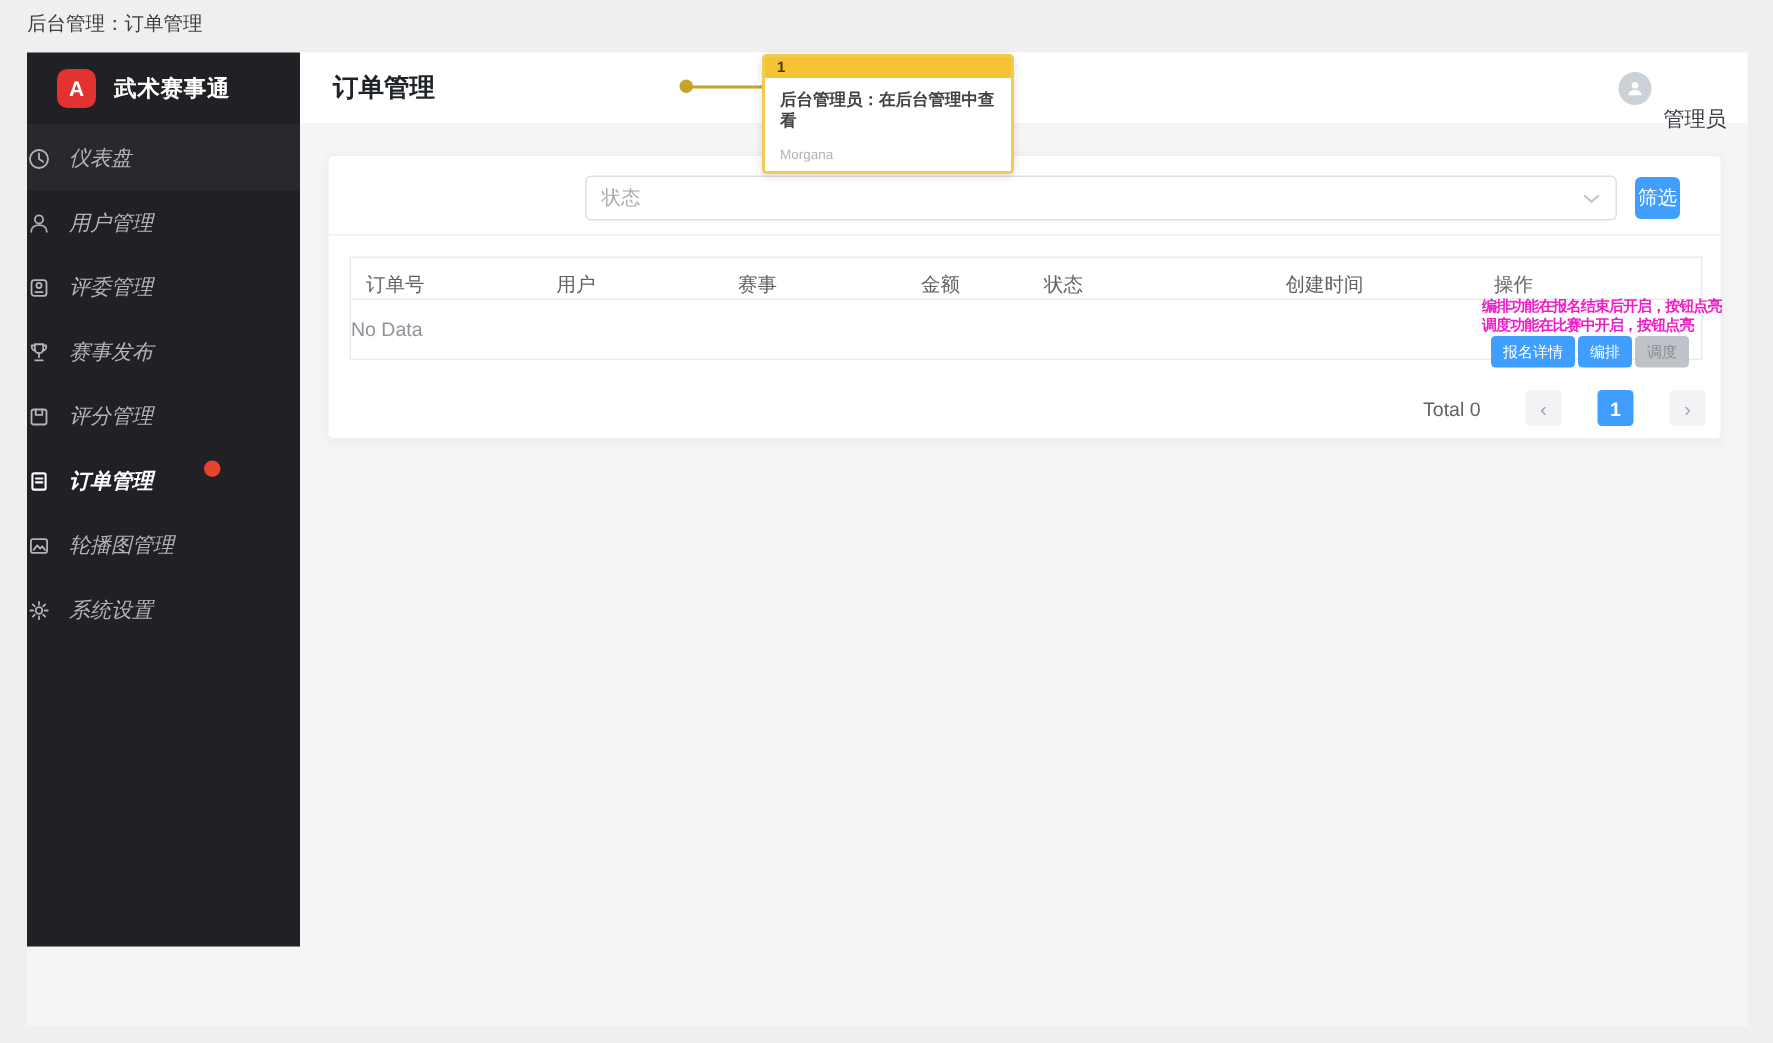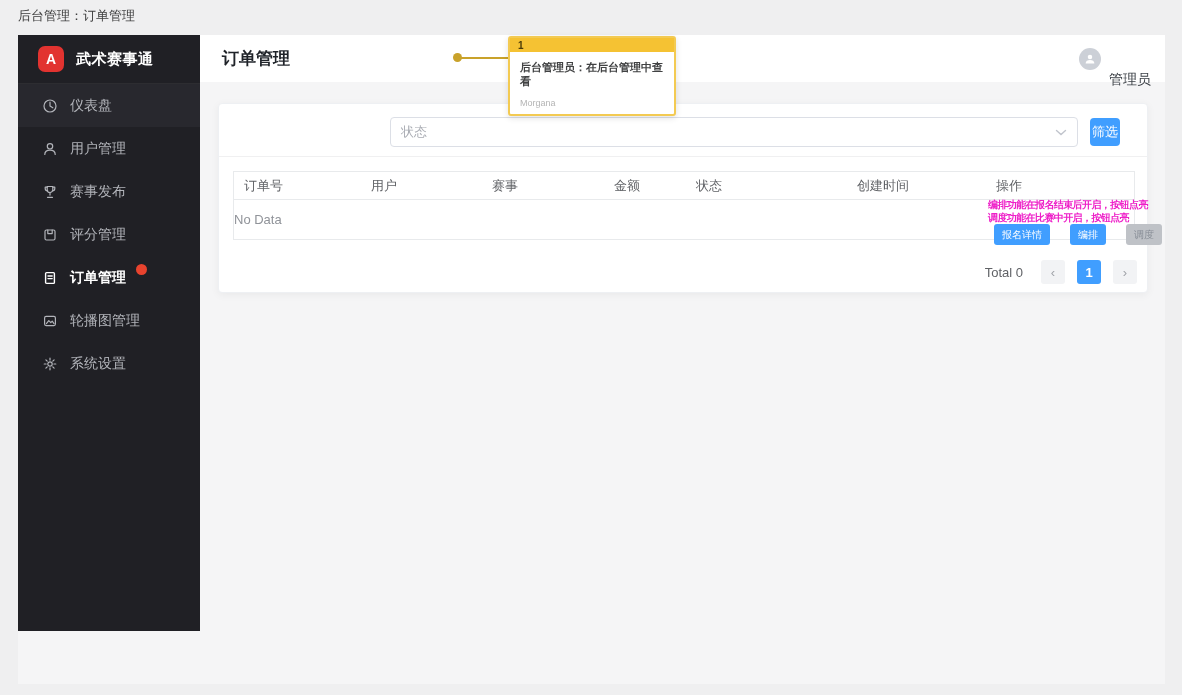--- a/index.html
+++ b/index.html
@@ -16,21 +16,21 @@
 
   
   .app { position:absolute; left:18px; top:35px; width:1147px; height:649px; background:#f5f5f6; }
 
   
   .sidebar { position:absolute; left:0; top:0; width:182px; height:596px; background:#202025; }
   .brand { height:49px; display:flex; align-items:center; padding-left:20px; border-bottom:1px solid rgba(255,255,255,0.06); }
   .logo { width:26px; height:26px; border-radius:7px; background:#e23330; color:#fff; font-weight:bold; font-size:14px; display:flex; align-items:center; justify-content:center; }
   .brand-name { color:#fff; font-weight:bold; font-size:15px; margin-left:12px; letter-spacing:0.5px; }
   .menu { padding-top:0; }
-  .menu-item { height:43px; display:flex; align-items:center; padding-left:24px; color:#b2b4ba; font-size:14px; cursor:pointer; position:relative; }
+  .menu-item { height:43px; display:flex; align-items:center; color:#b2b4ba; font-size:14px; cursor:pointer; position:relative;font-style:italic; }
   .menu-item.first-highlight { background:#28282e; }
   .menu-item .mi-icon { width:16px; height:16px; margin-right:12px; display:inline-flex; }
   .menu-item svg { stroke:#b2b4ba; fill:none; stroke-width:1.2; stroke-linecap:round; stroke-linejoin:round; }
   .menu-item.active { color:#ffffff; font-weight:bold; }
   .menu-item.active svg { stroke:#ffffff; stroke-width:1.4; }
   .badge-dot { position:absolute; width:11px; height:11px; border-radius:50%; background:#e8432e; left:118px; top:8px; }
 
   
   .hdr { position:absolute; left:182px; top:0; width:965px; height:47px; background:#fff; display:flex; align-items:center; justify-content:space-between; padding:0 14px 0 22px; }
   .page-title { font-size:17px; font-weight:bold; color:#1f2329; }
@@ -43,32 +43,32 @@
   .card { position:absolute; left:200px; top:68px; width:930px; height:190px; background:#fff; border:1px solid #eef0f3; border-radius:4px; box-shadow:0 2px 8px rgba(0,0,0,0.05); }
   .filter-row { position:absolute; left:0; top:0; width:100%; height:53px; border-bottom:1px solid #f0f0f1; }
   .search-input { position:absolute; left:15px; top:13px; width:148px; height:30px; border:1px solid #dcdfe6; border-radius:4px; padding:0 10px; font-size:13px; color:#333; outline:none; font-family:inherit; }
   .search-input::placeholder { color:#a8abb2; }
   .status-select { position:absolute; left:171px; top:13px; width:688px; height:30px; border:1px solid #dcdfe6; border-radius:4px; display:flex; align-items:center; justify-content:space-between; padding:0 10px; cursor:pointer; background:#fff; }
   .status-select .sel-text { font-size:13px; color:#a8abb2; }
   .filter-btn { position:absolute; left:871px; top:14px; width:30px; height:28px; background:#409eff; border:none; border-radius:4px; color:#fff; font-size:13px; cursor:pointer; font-family:inherit; }
 
   
   .table { position:absolute; left:14px; top:67px; width:902px; border:1px solid #e8eaec; }
-  .thead { display:flex; height:28px; align-items:center; border-bottom:1px solid #e8eaec; }
+  .thead { display:flex; height:28px; align-items:flex-end; border-bottom:1px solid #e8eaec; }
   .th { font-size:13px; color:#606266; padding-left:10px; white-space:nowrap; }
   .tbody { position:relative; height:39px; }
   .c0{width:127px;} .c1{width:121px;} .c2{width:122px;} .c3{width:82px;} .c4{width:161px;} .c5{width:139px;} .c6{flex:1;}
   .no-data { position:absolute; left:0; right:0; top:12px; font-size:13px; color:#909399; }
   .op-notes { position:absolute; left:754px; top:-2px; width:200px; font-size:10px; line-height:13px; letter-spacing:-0.6px; color:#ee1fc8; font-weight:bold; white-space:nowrap; }
-  .op-buttons { position:absolute; left:760px; top:24px; display:flex; gap:20px; }
+  .op-buttons { position:absolute; left:760px; top:24px; display:flex; gap:2px; }
   .mini-btn { height:21px; padding:0 8px; border:none; border-radius:3px; background:#409eff; color:#fff; font-size:10px; cursor:pointer; white-space:nowrap; font-family:inherit; }
   .mini-btn.disabled { background:#bfc2c7; color:#878d96; cursor:not-allowed; }
 
   
-  .pagination { position:absolute; right:10px; top:156px; display:flex; align-items:center; gap:12px; }
+  .pagination { position:absolute; right:10px; top:156px; display:flex; align-items:center; gap:24px; }
   .pg-total { font-size:13px; color:#606266; margin-right:6px; }
   .pg-btn { width:24px; height:24px; border-radius:3px; background:#f2f3f5; color:#a0a3a9; font-size:13px; display:flex; align-items:center; justify-content:center; cursor:pointer; user-select:none; }
   .pg-btn.current { background:#409eff; color:#fff; font-weight:bold; }
 
   
   .anno-dot { position:absolute; left:453px; top:53px; width:9px; height:9px; border-radius:50%; background:#c9a22a; }
   .anno-line { position:absolute; left:461px; top:56.5px; width:47px; height:2px; background:#c9a22a; }
   .anno-box { position:absolute; left:508px; top:36px; width:168px; height:80px; background:#fff; border:2px solid #f3ca52; border-radius:3px; box-shadow:0 2px 6px rgba(0,0,0,0.12); }
   .anno-head { height:14px; background:#f5c233; display:flex; align-items:center; padding-left:8px; }
   .anno-index { font-size:10px; font-weight:bold; color:#4a3b08; }
@@ -98,20 +98,30 @@
         <span>仪表盘</span>
       </div>
       <div class="menu-item">
         <span class="mi-icon">
           <svg viewBox="0 0 16 16" width="16" height="16">
               <circle cx="8" cy="5.3" r="2.7"></circle>
               <path d="M2.8 13.5c0-3 2.4-4.4 5.2-4.4s5.2 1.4 5.2 4.4"></path>
             </svg>
         </span>
         <span>用户管理</span>
+      </div>
+      <div class="menu-item">
+        <span class="mi-icon">
+          <svg viewBox="0 0 16 16" width="16" height="16">
+              <rect x="3" y="2.8" width="10" height="10.5" rx="2"></rect>
+              <circle cx="8" cy="6.3" r="1.7"></circle>
+              <path d="M5.6 10.8h4.8"></path>
+            </svg>
+        </span>
+        <span>评委管理</span>
       </div>
       <div class="menu-item">
         <span class="mi-icon">
           <svg viewBox="0 0 16 16" width="16" height="16">
               <path d="M5.2 2.5h5.6v3.2a2.8 2.8 0 0 1-5.6 0z"></path>
               <path d="M5.2 3.2H3.2v1.2A2.4 2.4 0 0 0 5.6 6.8M10.8 3.2h2v1.2a2.4 2.4 0 0 1-2.4 2.4"></path>
               <path d="M8 8.5v2.6M5.5 13.3h5"></path>
             </svg>
         </span>
         <span>赛事发布</span>

